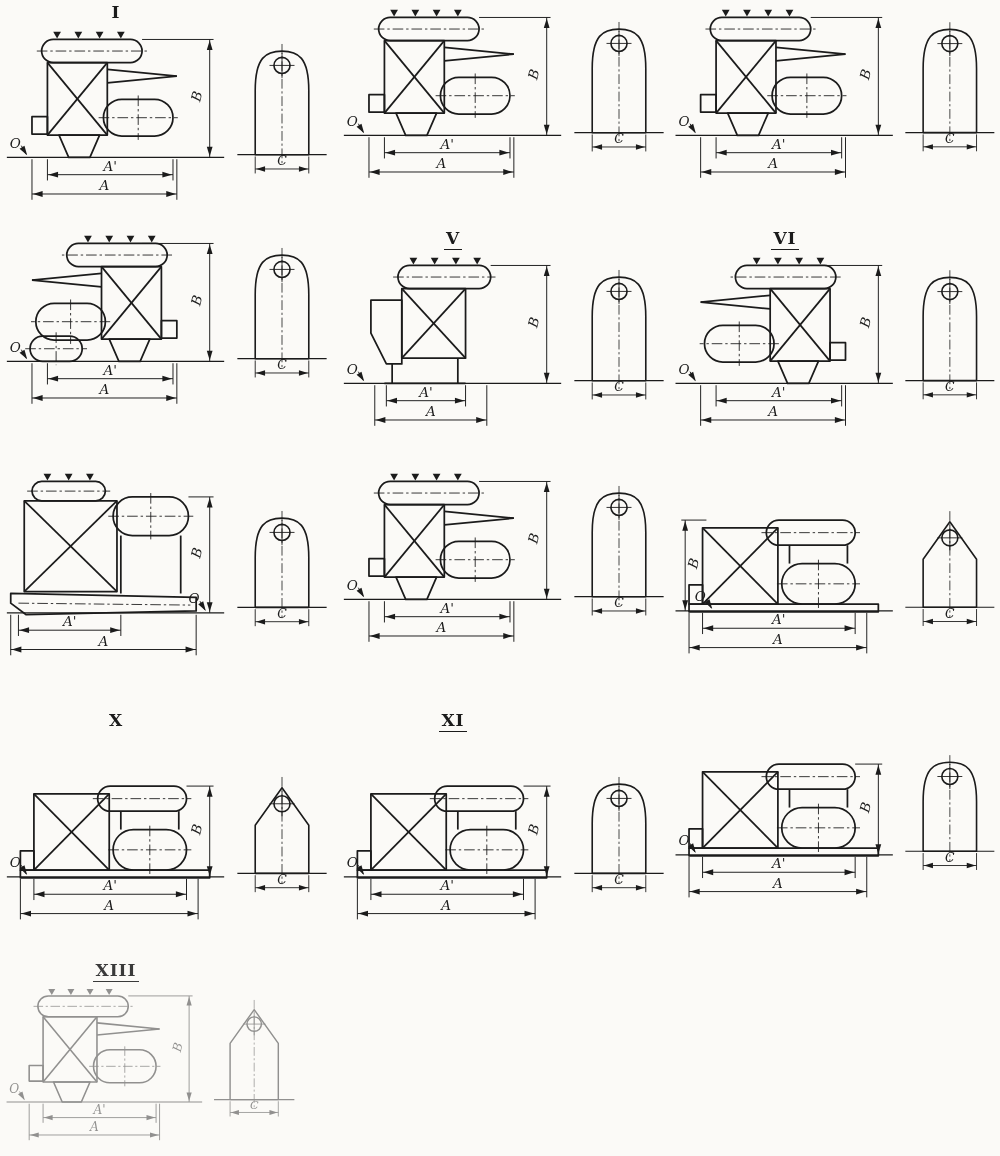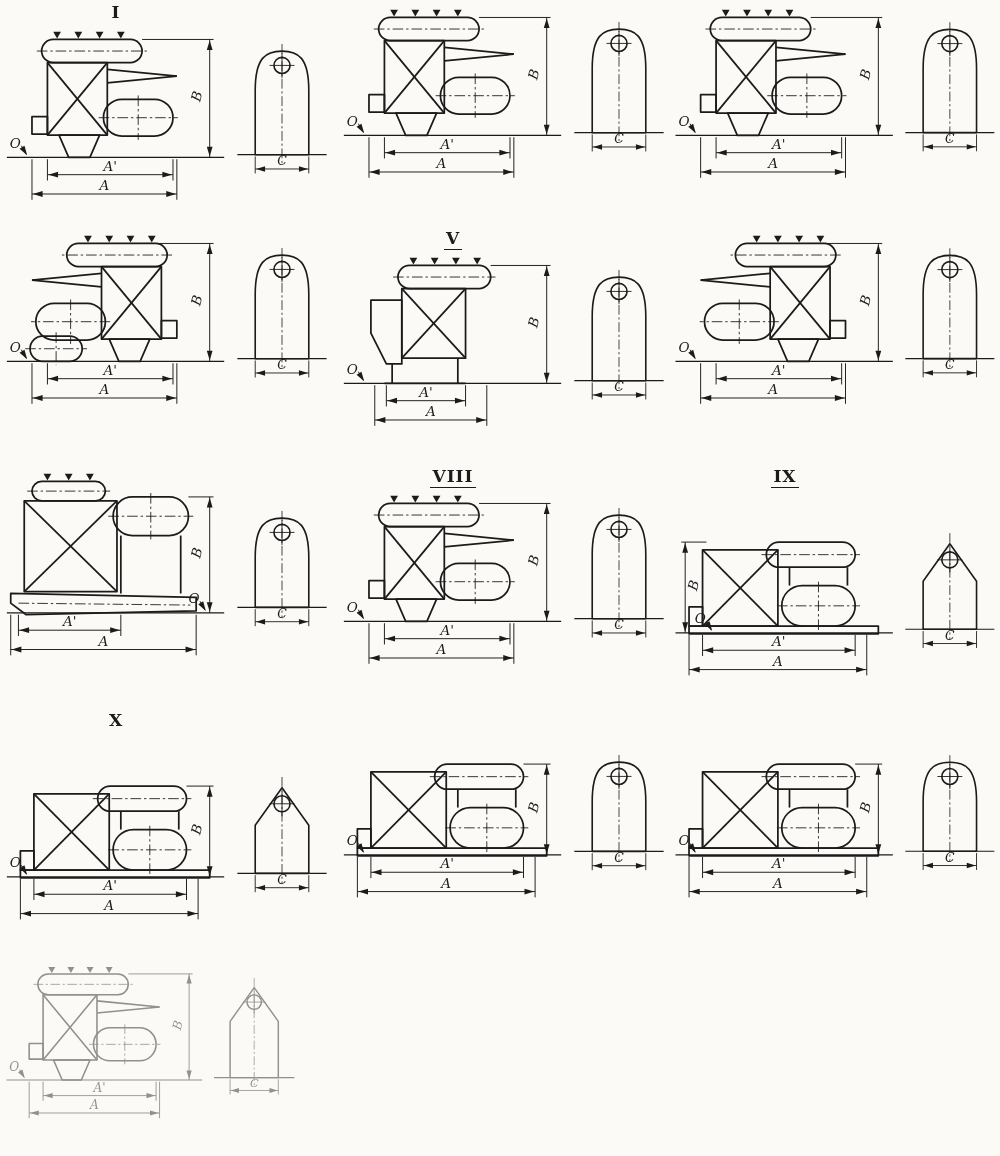--- a/index.html
+++ b/index.html
@@ -354,20 +354,23 @@
               <line x1="86" y1="140" x2="86" y2="159" class="thin"></line>
               <line x1="26" y1="154" x2="86" y2="154" class="thin"></line>
               <polygon points="0,0 -10,-3 -10,3" transform="translate(27,154) rotate(180)" class="fill"></polygon>
               <polygon points="0,0 -10,-3 -10,3" transform="translate(85,154) rotate(0)" class="fill"></polygon>
               <text x="56" y="150" class="lbl mid">C</text>
             </g>
           </svg>
     </div>
   </div>
       <div class="cell">
+    <div class="numeral">
+      <span class="nm u">VI</span>
+    </div>
     <div class="views">
       <svg class="side" viewBox="0 0 230 205">
             <g>
               <line x1="2" y1="138" x2="227" y2="138" class="base"></line>
               <g transform="translate(206 0) scale(-1 1)">
                 <rect x="38" y="16" width="104" height="24" rx="12" class="med"></rect>
                 <line x1="33" y1="28" x2="147" y2="28" class="cl"></line>
                 <polygon points="50,8 58,8 54,15" class="fill"></polygon>
                 <polygon points="72,8 80,8 76,15" class="fill"></polygon>
                 <polygon points="94,8 102,8 98,15" class="fill"></polygon>
@@ -479,23 +482,20 @@
               <line x1="86" y1="152" x2="86" y2="171" class="thin"></line>
               <line x1="26" y1="166" x2="86" y2="166" class="thin"></line>
               <polygon points="0,0 -10,-3 -10,3" transform="translate(27,166) rotate(180)" class="fill"></polygon>
               <polygon points="0,0 -10,-3 -10,3" transform="translate(85,166) rotate(0)" class="fill"></polygon>
               <text x="56" y="162" class="lbl mid">C</text>
             </g>
           </svg>
     </div>
   </div>
       <div class="cell">
-    <div class="numeral">
-      <span class="nm u">VIII</span>
-    </div>
     <div class="views">
       <svg class="side" viewBox="0 0 230 205">
             <g>
               <line x1="2" y1="138" x2="227" y2="138" class="base"></line>
               <g>
                 <rect x="38" y="16" width="104" height="24" rx="12" class="med"></rect>
                 <line x1="33" y1="28" x2="147" y2="28" class="cl"></line>
                 <polygon points="50,8 58,8 54,15" class="fill"></polygon>
                 <polygon points="72,8 80,8 76,15" class="fill"></polygon>
                 <polygon points="94,8 102,8 98,15" class="fill"></polygon>
@@ -545,23 +545,20 @@
               <line x1="86" y1="140" x2="86" y2="159" class="thin"></line>
               <line x1="26" y1="154" x2="86" y2="154" class="thin"></line>
               <polygon points="0,0 -10,-3 -10,3" transform="translate(27,154) rotate(180)" class="fill"></polygon>
               <polygon points="0,0 -10,-3 -10,3" transform="translate(85,154) rotate(0)" class="fill"></polygon>
               <text x="56" y="150" class="lbl mid">C</text>
             </g>
           </svg>
     </div>
   </div>
       <div class="cell">
-    <div class="numeral">
-      <span class="nm u">IX</span>
-    </div>
     <div class="views">
       <svg class="side" viewBox="0 0 230 205">
             <g>
               <line x1="2" y1="150" x2="227" y2="150" class="base"></line>
               <g>
                 <rect x="16" y="143" width="196" height="8" class="med"></rect>
                 <rect x="30" y="64" width="78" height="79" class="med"></rect>
                 <line x1="30" y1="64" x2="108" y2="143" class="med"></line>
                 <line x1="108" y1="64" x2="30" y2="143" class="med"></line>
                 <rect x="112" y="101" width="76" height="42" rx="21" class="med"></rect>
@@ -669,20 +666,23 @@
               <line x1="86" y1="152" x2="86" y2="171" class="thin"></line>
               <line x1="26" y1="166" x2="86" y2="166" class="thin"></line>
               <polygon points="0,0 -10,-3 -10,3" transform="translate(27,166) rotate(180)" class="fill"></polygon>
               <polygon points="0,0 -10,-3 -10,3" transform="translate(85,166) rotate(0)" class="fill"></polygon>
               <text x="56" y="162" class="lbl mid">C</text>
             </g>
           </svg>
     </div>
   </div>
       <div class="cell">
+    <div class="numeral">
+      <span class="nm u">XI</span>
+    </div>
     <div class="views">
       <svg class="side" viewBox="0 0 230 205">
             <g>
               <line x1="2" y1="150" x2="227" y2="150" class="base"></line>
               <g>
                 <rect x="16" y="143" width="196" height="8" class="med"></rect>
                 <rect x="30" y="64" width="78" height="79" class="med"></rect>
                 <line x1="30" y1="64" x2="108" y2="143" class="med"></line>
                 <line x1="108" y1="64" x2="30" y2="143" class="med"></line>
                 <rect x="112" y="101" width="76" height="42" rx="21" class="med"></rect>
@@ -787,20 +787,23 @@
               <line x1="86" y1="152" x2="86" y2="171" class="thin"></line>
               <line x1="26" y1="166" x2="86" y2="166" class="thin"></line>
               <polygon points="0,0 -10,-3 -10,3" transform="translate(27,166) rotate(180)" class="fill"></polygon>
               <polygon points="0,0 -10,-3 -10,3" transform="translate(85,166) rotate(0)" class="fill"></polygon>
               <text x="56" y="162" class="lbl mid">C</text>
             </g>
           </svg>
     </div>
   </div>
       <div class="cell small">
+    <div class="numeral">
+      <span class="nm u">XIII</span>
+    </div>
     <div class="views">
       <svg class="side" viewBox="0 0 230 205">
             <g class="faint">
               <line x1="2" y1="138" x2="227" y2="138" class="base"></line>
               <g>
                 <rect x="38" y="16" width="104" height="24" rx="12" class="med"></rect>
                 <line x1="33" y1="28" x2="147" y2="28" class="cl"></line>
                 <polygon points="50,8 58,8 54,15" class="fill"></polygon>
                 <polygon points="72,8 80,8 76,15" class="fill"></polygon>
                 <polygon points="94,8 102,8 98,15" class="fill"></polygon>

